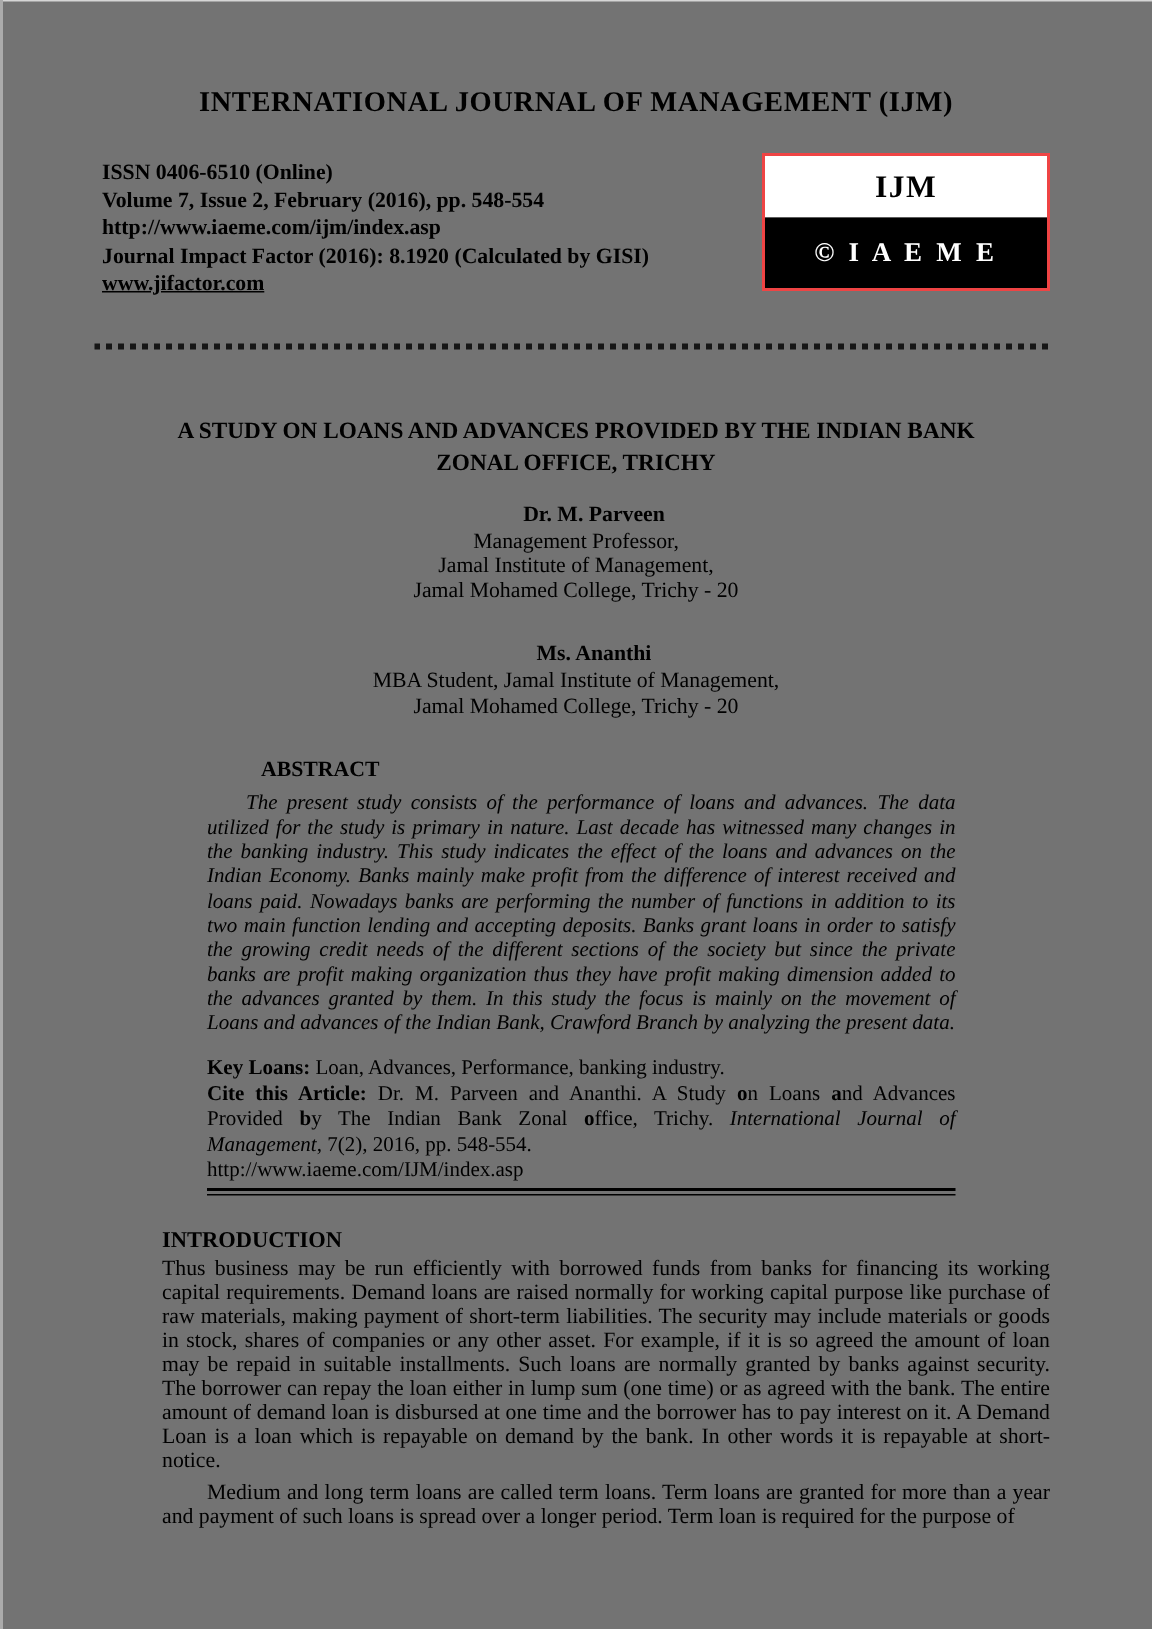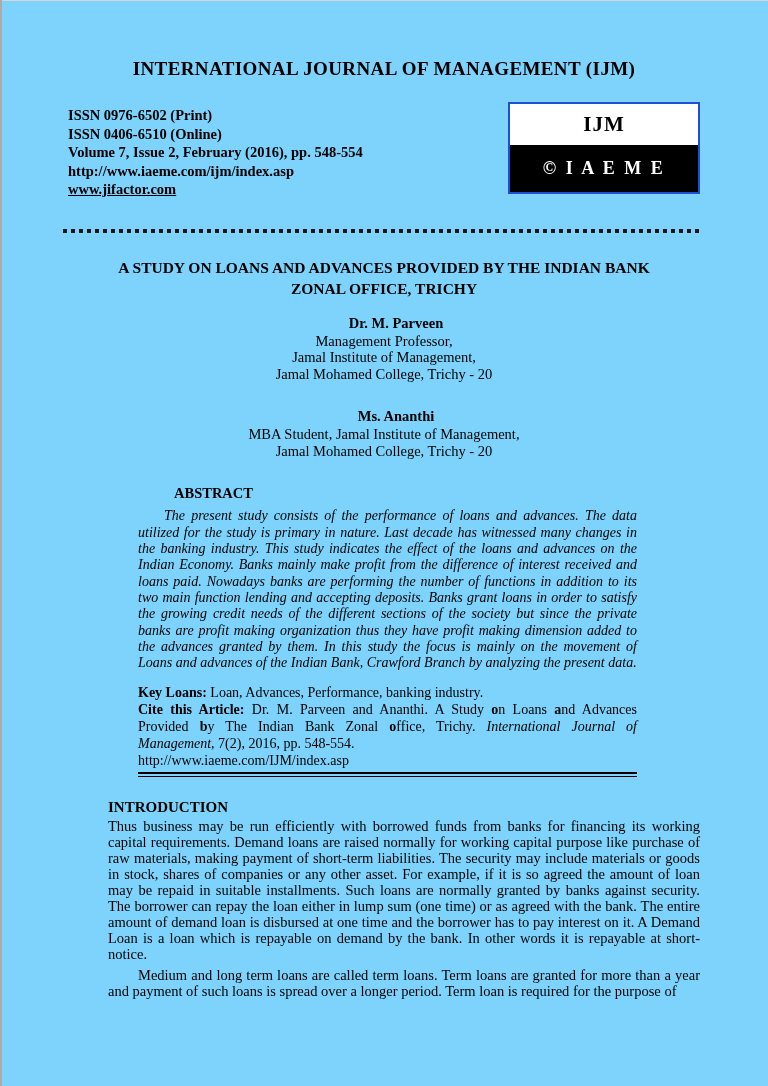--- a/index.html
+++ b/index.html
@@ -1,54 +1,54 @@
 <!DOCTYPE html>
 <html><head>
 <meta charset="utf-8">
 <style>
   html,body{margin:0;padding:0;background:#ffffff;}
   .page{
     position:relative;
     width:768px;height:1086px;
-    background:#7dd3fc;color:#000;
+    background:#737373;color:#000;
     font-family:"Liberation Serif","DejaVu Serif",serif;
     overflow:hidden;
     box-shadow:inset 2px 0 0 #ababab, inset 0 1px 0 #d6d6d6;
   }
   .journal-title{
     margin:58px 30px 0 30px;
     text-align:center;
     font-size:19px;font-weight:bold;letter-spacing:.4px;
   }
   .header-row{
     display:flex;justify-content:space-between;align-items:flex-start;
     margin:26px 68px 0 68px;
   }
   .issn-block{font-size:14.5px;font-weight:bold;line-height:18.6px;}
   .issn-line{white-space:nowrap;}
   .jifactor{text-decoration:underline;cursor:pointer;}
   .logo-box{
-    width:188px;border:2px solid #1d4ed8;margin-top:-4px;
+    width:188px;border:2px solid #ef4444;margin-top:-4px;
   }
   .logo-top{
     height:41px;background:#fff;
     display:flex;align-items:center;justify-content:center;
     font-size:21px;font-weight:bold;letter-spacing:1px;
   }
   .logo-bottom{
     height:47px;background:#000;color:#fff;
     display:flex;align-items:center;justify-content:center;
     font-size:18px;font-weight:bold;letter-spacing:2.5px;
   }
   .dotted-line{
     margin:30px 66px 0 63px;height:4px;
     background:repeating-linear-gradient(90deg,#161616 0 4px,transparent 4px 8px);
   }
   .article-title{
-    margin:24px auto 0 auto;width:560px;
+    margin:44px auto 0 auto;width:560px;
     text-align:center;font-size:15.5px;font-weight:bold;line-height:21px;
   }
   .authors{margin-top:14px;text-align:center;font-size:14.5px;}
   .author-name{font-weight:bold;margin-top:11px;line-height:20px;padding-left:24px;}
   .author-line{line-height:16.5px;}
   .author-gap{height:13px;}
   .abstract-block{margin:26px 131px 0 138px;font-size:14px;}
   .abstract-heading{font-weight:bold;font-size:14.5px;margin-left:36px;}
   .abstract-text{
     margin:6px 0 0 0;font-style:italic;text-align:justify;
@@ -66,24 +66,24 @@
 </style>
 </head>
 <body>
 
 <div class="page">
 
   <div class="journal-title">INTERNATIONAL JOURNAL OF MANAGEMENT (IJM)</div>
 
   <div class="header-row">
     <div class="issn-block">
-      <div class="issn-line">ISSN 0976-6502 (Print)</div>
       <div class="issn-line">ISSN 0406-6510 (Online)</div>
       <div class="issn-line">Volume 7, Issue 2, February (2016), pp. 548-554</div>
       <div class="issn-line">http://www.iaeme.com/ijm/index.asp</div>
+      <div class="issn-line">Journal Impact Factor (2016): 8.1920 (Calculated by GISI)</div>
       <div class="issn-line jifactor">www.jifactor.com</div>
     </div>
     <div class="logo-box">
       <div class="logo-top">IJM</div>
       <div class="logo-bottom">© I A E M E</div>
     </div>
   </div>
 
   <div class="dotted-line"></div>
 

